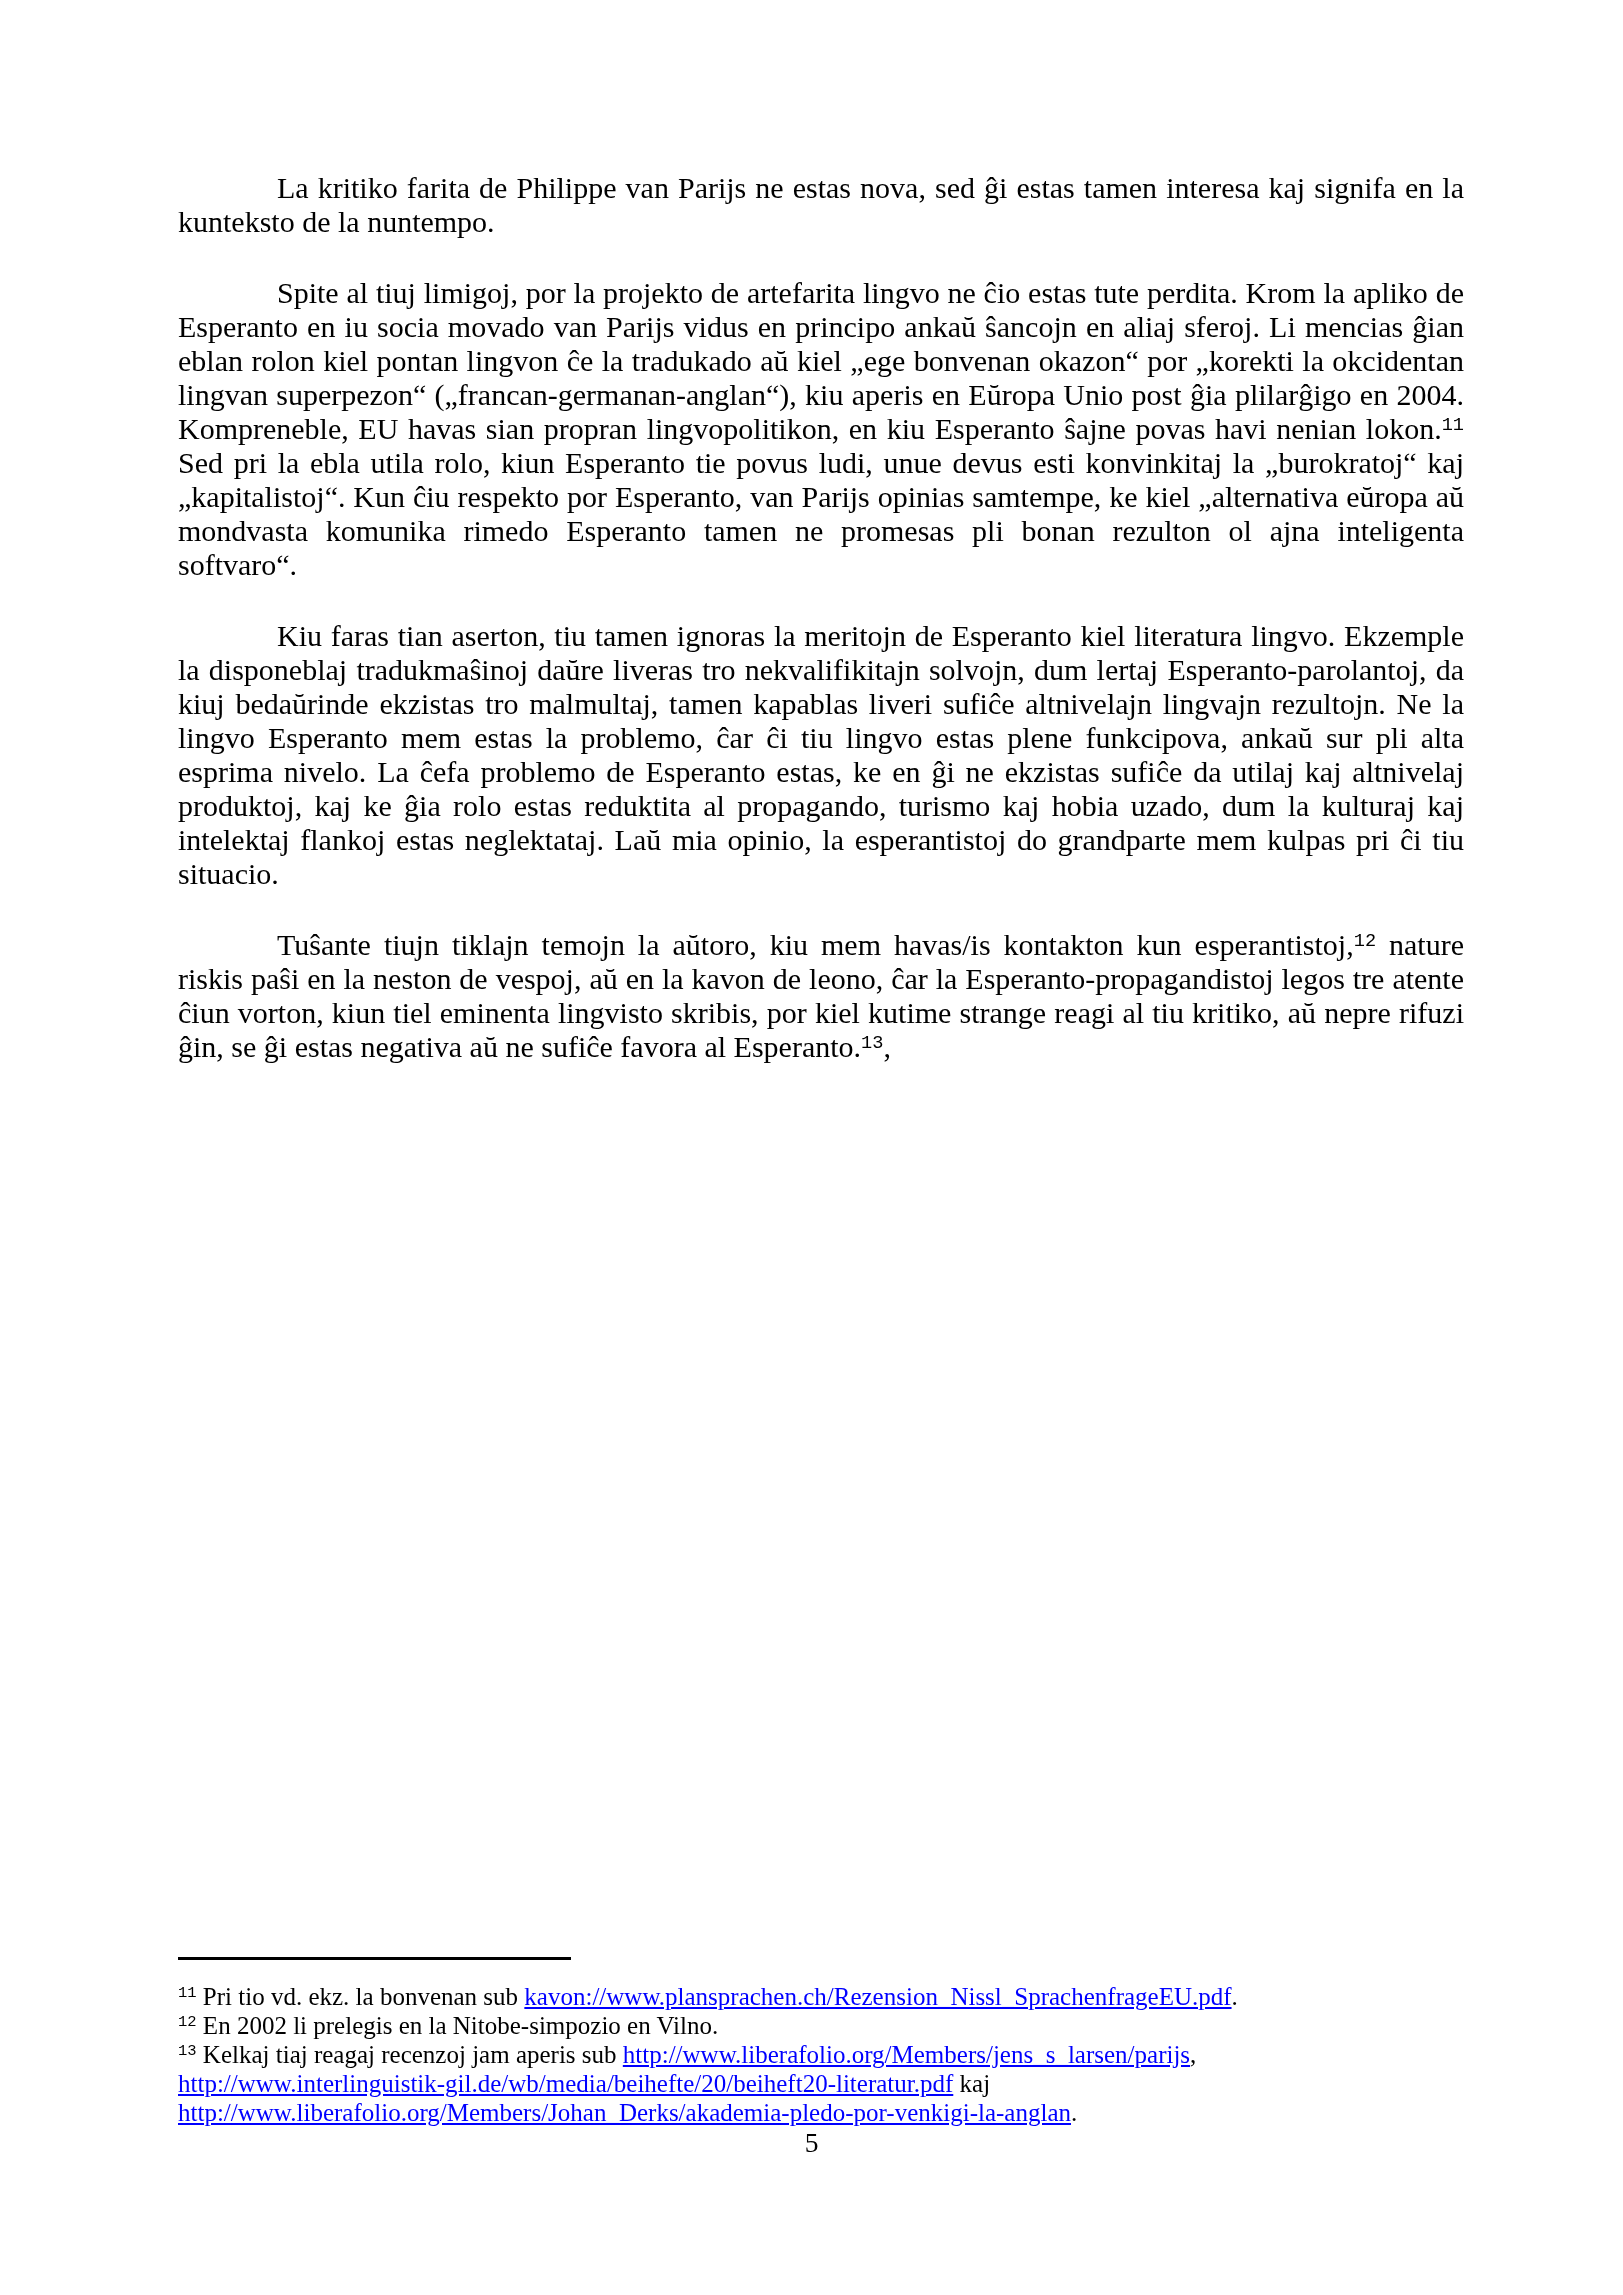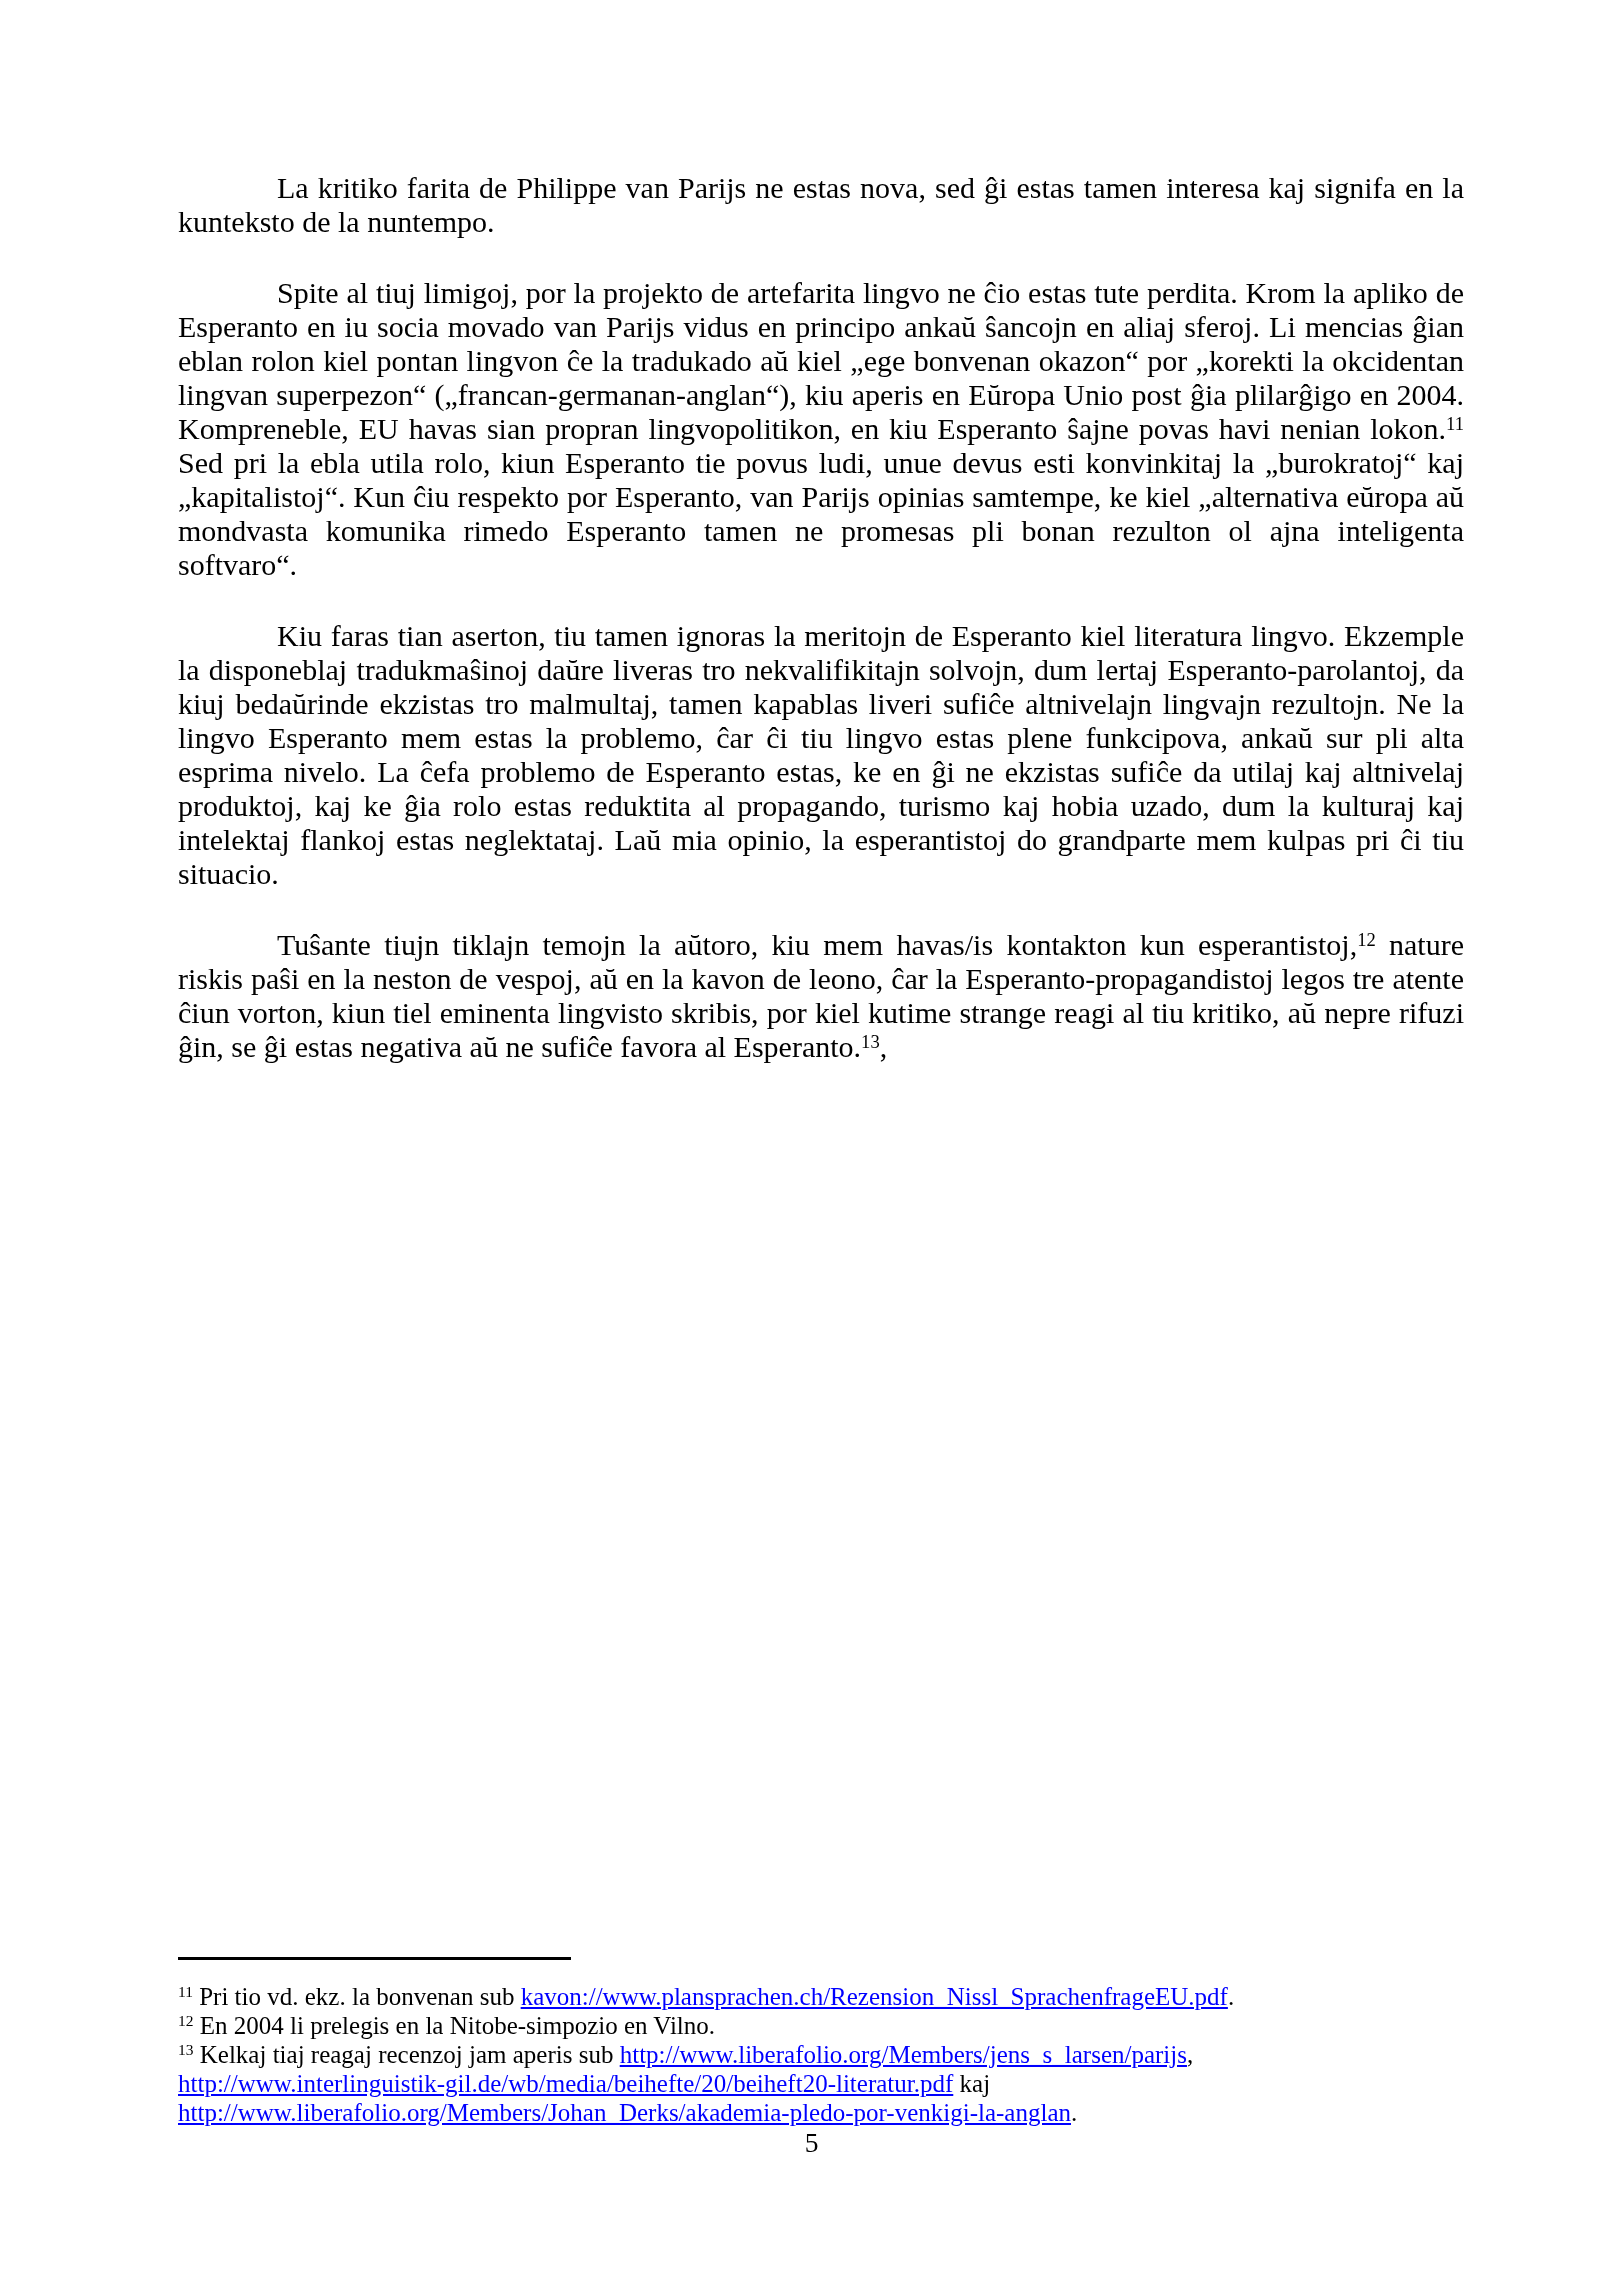--- a/index.html
+++ b/index.html
@@ -33,20 +33,21 @@
     font-size: 30px;
     line-height: 34px;
     text-indent: 0;
   }
   sup.fn-ref, sup.fn-marker {
     font-size: 0.62em;
     line-height: 0;
     vertical-align: baseline;
     position: relative;
     top: -0.5em;
+    font-family: Liberation Mono, monospace;
   }
   .footnote-area {
     position: absolute;
     left: 178px;
     top: 1957px;
     width: 1286px;
   }
   .fn-separator {
     width: 393px;
     height: 0;
@@ -84,21 +85,21 @@
         <p class="body-par"><span>Spite al tiuj limigoj, por la projekto de artefarita lingvo ne ĉio estas tute perdita. Krom la apliko de Esperanto en iu socia movado van Parijs vidus en principo ankaŭ ŝancojn en aliaj sferoj. Li mencias ĝian eblan rolon kiel pontan lingvon ĉe la tradukado aŭ kiel „ege bonvenan okazon“ por „korekti la okcidentan lingvan superpezon“ („francan-germanan-anglan“), kiu aperis en Eŭropa Unio post ĝia plilarĝigo en 2004. Kompreneble, EU havas sian propran lingvopolitikon, en kiu Esperanto ŝajne povas havi nenian lokon.</span><sup class="fn-ref">11</sup><span> Sed pri la ebla utila rolo, kiun Esperanto tie povus ludi, unue devus esti konvinkitaj la „burokratoj“ kaj „kapitalistoj“. Kun ĉiu respekto por Esperanto, van Parijs opinias samtempe, ke kiel „alternativa eŭropa aŭ mondvasta komunika rimedo Esperanto tamen ne promesas pli bonan rezulton ol ajna inteligenta softvaro“.</span></p>
         <p class="body-par"><span>Kiu faras tian aserton, tiu tamen ignoras la meritojn de Esperanto kiel literatura lingvo. Ekzemple la disponeblaj tradukmaŝinoj daŭre liveras tro nekvalifikitajn solvojn, dum lertaj Esperanto-parolantoj, da kiuj bedaŭrinde ekzistas tro malmultaj, tamen kapablas liveri sufiĉe altnivelajn lingvajn rezultojn. Ne la lingvo Esperanto mem estas la problemo, ĉar ĉi tiu lingvo estas plene funkcipova, ankaŭ sur pli alta esprima nivelo. La ĉefa problemo de Esperanto estas, ke en ĝi ne ekzistas sufiĉe da utilaj kaj altnivelaj produktoj, kaj ke ĝia rolo estas reduktita al propagando, turismo kaj hobia uzado, dum la kulturaj kaj intelektaj flankoj estas neglektataj. Laŭ mia opinio, la esperantistoj do grandparte mem kulpas pri ĉi tiu situacio.</span></p>
         <p class="body-par"><span>Tuŝante tiujn tiklajn temojn la aŭtoro, kiu mem havas/is kontakton kun esperantistoj,</span><sup class="fn-ref">12</sup><span> nature riskis paŝi en la neston de vespoj, aŭ en la kavon de leono, ĉar la Esperanto-propagandistoj legos tre atente ĉiun vorton, kiun tiel eminenta lingvisto skribis, por kiel kutime strange reagi al tiu kritiko, aŭ nepre rifuzi ĝin, se ĝi estas negativa aŭ ne sufiĉe favora al Esperanto.</span><sup class="fn-ref">13</sup><span>,</span></p>
       </div>
   </div>
 
   <div class="footnote-area">
     <div class="fn-separator"></div>
     <div id="footnotes">
         <div class="footnote"><sup class="fn-marker">11</sup> <span>Pri tio vd. ekz. la bonvenan sub </span><a class="link" href="#">kavon://www.plansprachen.ch/Rezension_Nissl_SprachenfrageEU.pdf</a><span>.</span></div>
-        <div class="footnote"><sup class="fn-marker">12</sup> <span>En 2004 li prelegis en la Nitobe-simpozio en Vilno.</span></div>
+        <div class="footnote"><sup class="fn-marker">12</sup> <span>En 2002 li prelegis en la Nitobe-simpozio en Vilno.</span></div>
         <div class="footnote"><sup class="fn-marker">13</sup> <span>Kelkaj tiaj reagaj recenzoj jam aperis sub </span><a class="link" href="#">http://www.liberafolio.org/Members/jens_s_larsen/parijs</a><span>, </span><a class="link" href="#">http://www.interlinguistik-gil.de/wb/media/beihefte/20/beiheft20-literatur.pdf</a><span> kaj </span><a class="link" href="#">http://www.liberafolio.org/Members/Johan_Derks/akademia-pledo-por-venkigi-la-anglan</a><span>.</span></div>
       </div>
   </div>
 
   <div class="page-number">5</div>
 
 </div>
 
 
 </body></html>

